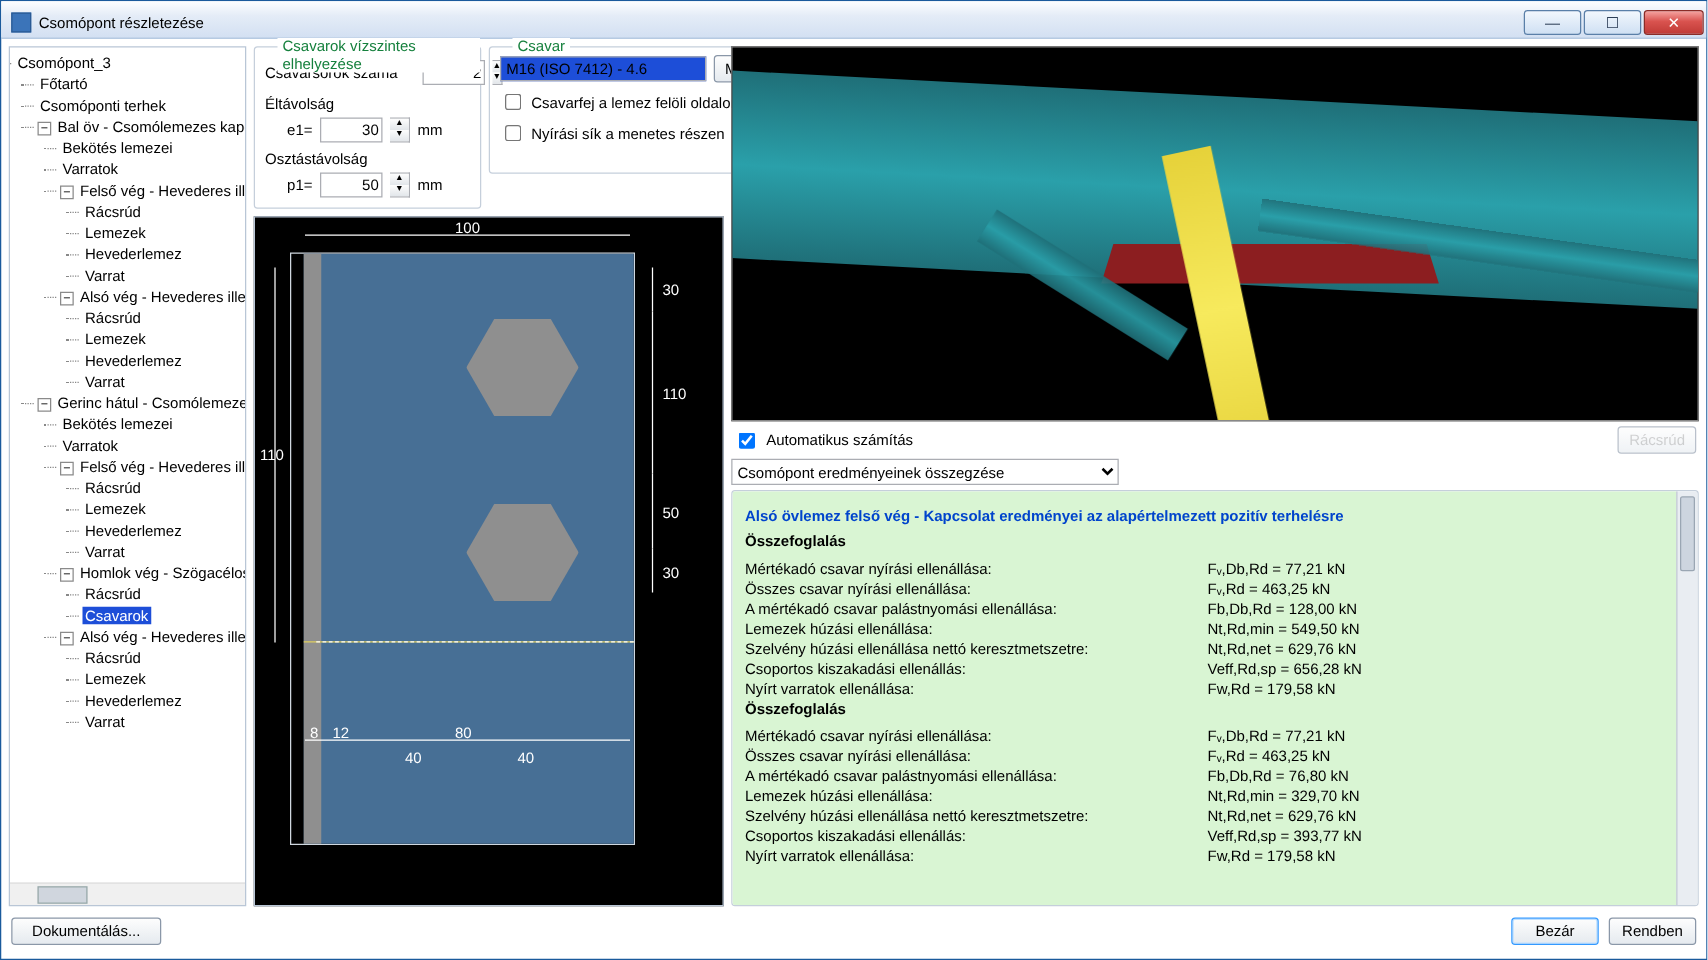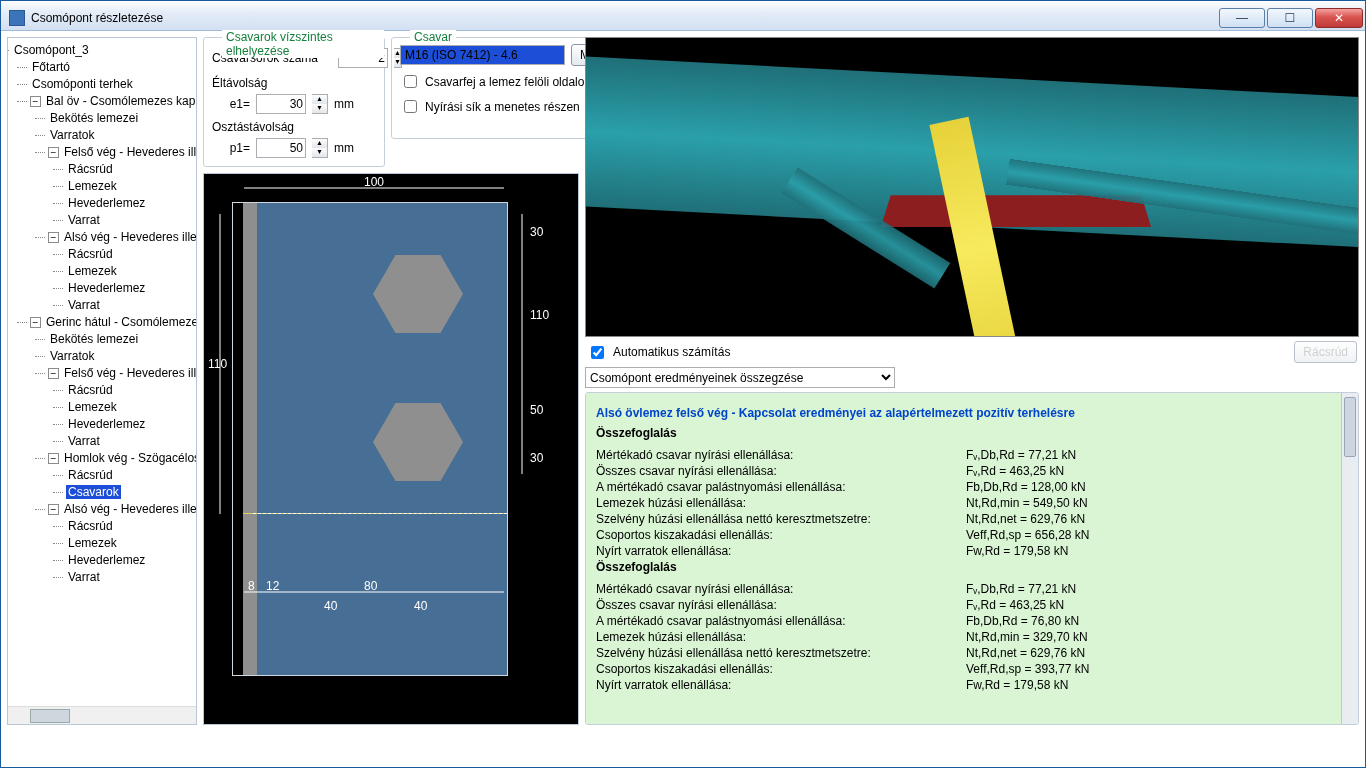--- a/index.html
+++ b/index.html
@@ -317,14 +317,20 @@
               <div class="k">Nyírt varratok ellenállása:</div>
               <div>Fw,Rd = 179,58 kN</div>
             </div>
         </div>
         <div class="results-sb">
             <div class="th"></div>
           </div>
       </div>
     </div>
 
+    <div class="footer">
+      <button class="btn" style="width:120px;">Dokumentálás...</button>
+      <div class="spacer"></div>
+      <button class="btn def" style="width:70px;">Bezár</button>
+      <button class="btn" style="width:70px;">Rendben</button>
+    </div>
   </div>
 </div>
 
 </body></html>

